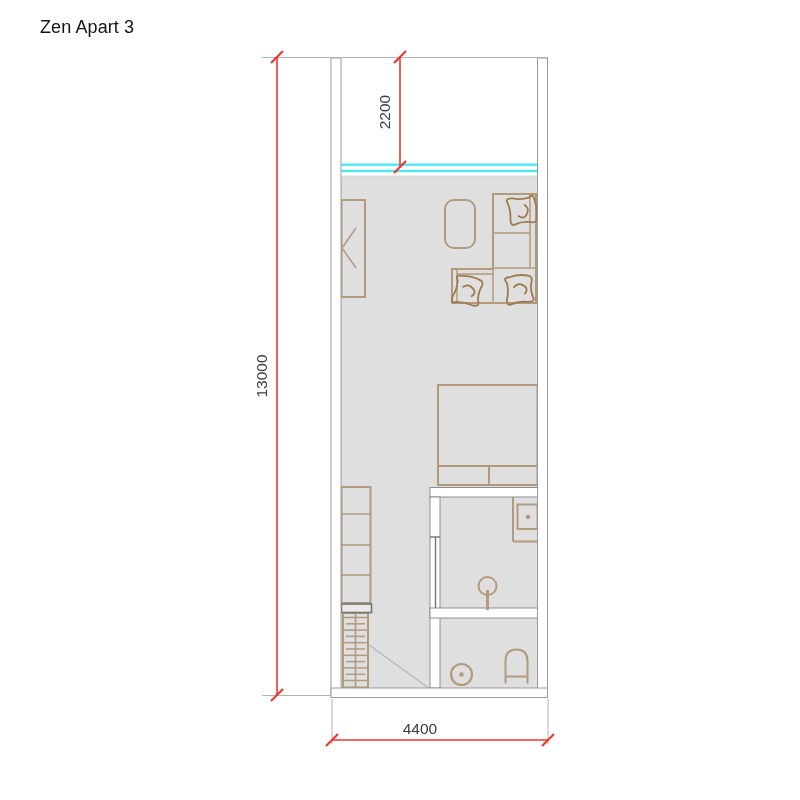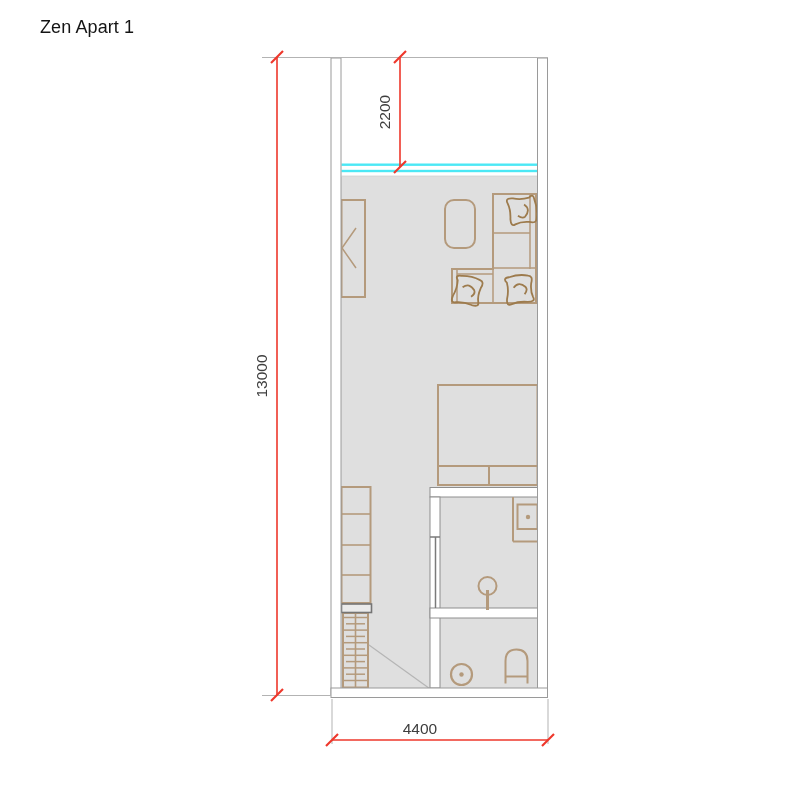--- a/index.html
+++ b/index.html
@@ -15,21 +15,21 @@
   .dim-text{
     font-family:"Liberation Sans", sans-serif;
     font-size:15.5px;fill:#3e3e3e;
   }
 </style>
 </head>
 <body>
 
 <div class="canvas">
 
-  <div class="title">Zen Apart 1</div>
+  <div class="title">Zen Apart 3</div>
 
   <svg width="800" height="800" viewBox="0 0 800 800">
     <defs>
       <path id="pillowPath" d="M-11,-9 Q-15,-14 -8,-14 Q2,-16 11,-13 Q16,-12 13,-5 Q11,3 13,9 Q15,14 7,13 Q-2,11 -9,13 Q-15,15 -13,7 Q-10,-1 -11,-9 Z M-5,-3 Q1,-9 7,-2 Q9,1 5,5"></path>
     </defs>
 
     <rect x="341" y="177" width="196.5" height="511" fill="#dfdfdf"></rect>
 
     <g>
       <rect x="341.5" y="163.5" width="196" height="2.4" fill="#4be8f5"></rect>

